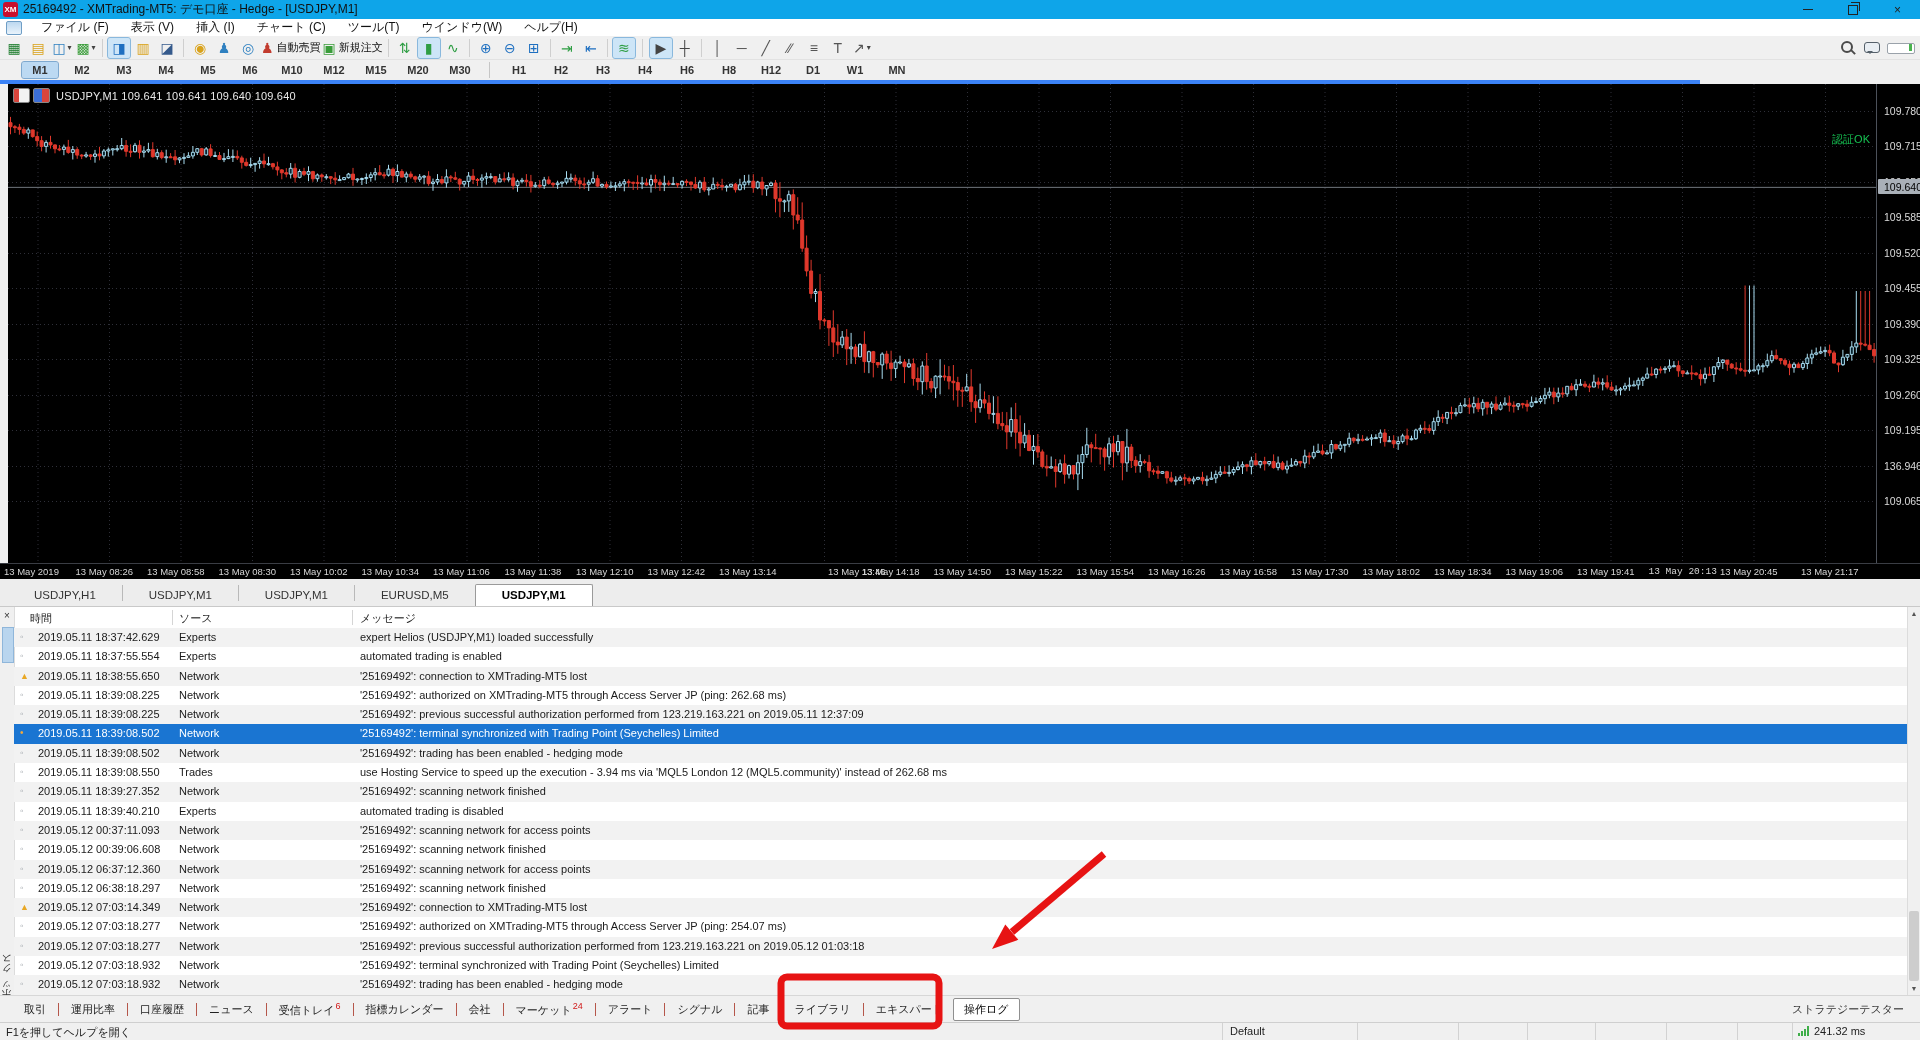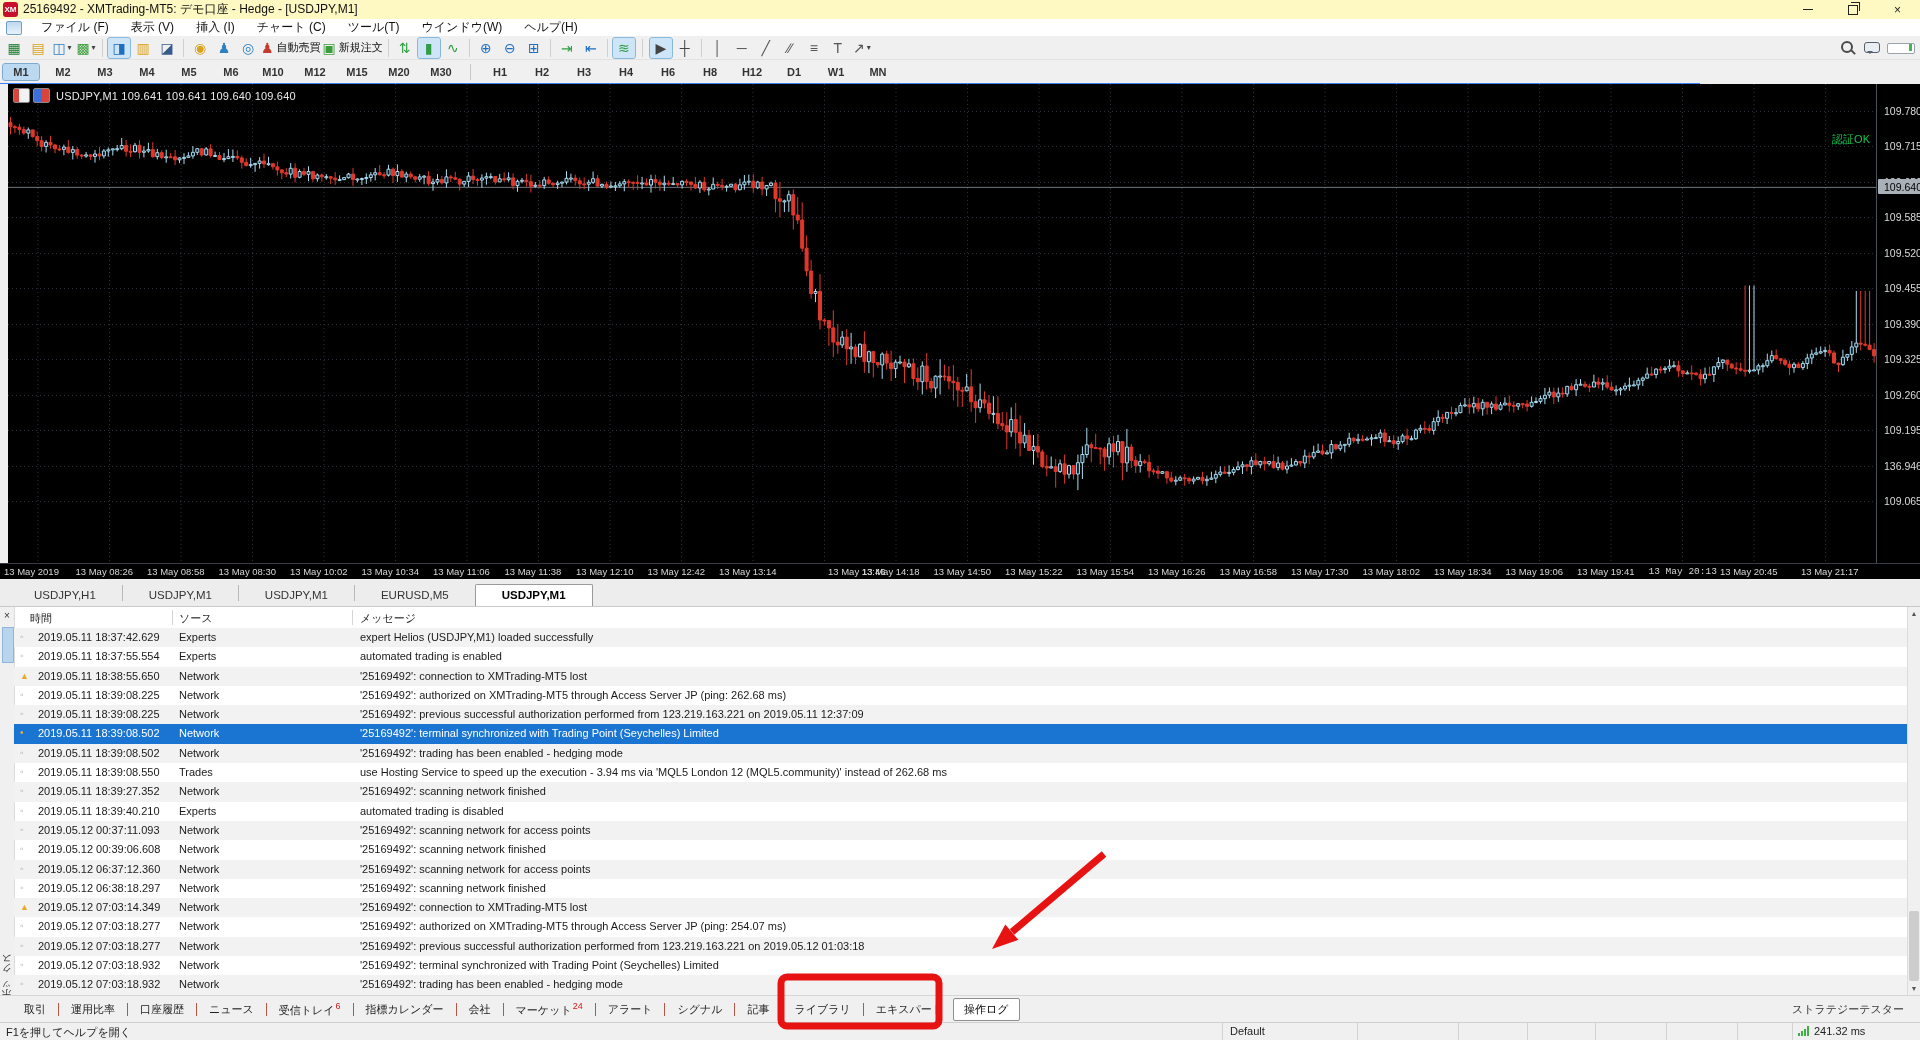--- a/index.html
+++ b/index.html
@@ -1,19 +1,19 @@
 <!DOCTYPE html>
 <html><head>
 <meta charset="utf-8">
 <style>
   html,body{margin:0;padding:0;}
   .app{position:relative;width:1920px;height:1040px;overflow:hidden;background:#f0f0f0;
        font-family:"Liberation Sans","DejaVu Sans",sans-serif;color:#111;}
   
-  .titlebar{position:absolute;left:0;top:0;width:1920px;height:19px;background:#fef9c3;
+  .titlebar{position:absolute;left:0;top:0;width:1920px;height:19px;background:#0ea5e9;
             display:flex;align-items:center;font-size:12px;}
   .appicon{width:15px;height:15px;margin:0 5px 0 3px;background:#c8102e;border-radius:3px;color:#fff;
            font-size:8px;font-weight:bold;display:flex;align-items:center;justify-content:center;}
   .wctrls{margin-left:auto;display:flex;height:100%;}
   .wc{width:45px;height:100%;display:flex;align-items:center;justify-content:center;font-size:12px;color:#222;}
   .wc .ming{display:block;width:10px;height:1px;background:#222;}
   .wc .restg{display:block;width:8px;height:8px;border:1px solid #222;position:relative;}
   .wc .restg:before{content:"";position:absolute;left:2px;top:-4px;width:8px;height:8px;border:1px solid #222;border-left:none;border-bottom:none;}
   
   .menubar{position:absolute;left:0;top:19px;width:1920px;height:17px;background:#ffffff;display:flex;
@@ -37,21 +37,21 @@
   .mag:before{content:"";width:8px;height:8px;border:2px solid #4a4a4a;border-radius:50%;position:absolute;left:4px;top:3px;}
   .mag:after{content:"";width:6px;height:2px;background:#4a4a4a;position:absolute;left:13px;top:13px;transform:rotate(45deg);}
   .chatshape{position:relative;width:22px;}
   .chatshape:before{content:"";position:absolute;left:3px;top:4px;width:14px;height:9px;border:1px solid #55606a;border-radius:3px;background:#e9eef3;}
   .chatshape:after{content:"";position:absolute;left:6px;top:13px;border:3px solid transparent;border-top-color:#55606a;}
   .battshape{position:relative;width:34px;}
   .battshape:before{content:"";position:absolute;left:2px;top:5px;width:26px;height:9px;border:1px solid #9aa2aa;border-radius:2px;background:#fff;}
   .battshape:after{content:"";position:absolute;left:24px;top:6px;width:3px;height:7px;background:#49b34f;}
   
   .tfbar{position:absolute;left:0;top:60px;width:1700px;height:24px;background:#f0f0f0;display:flex;
-         align-items:center;padding-left:0;box-sizing:border-box;border-bottom:1px solid #3b82f6;}
+         align-items:center;padding-left:19px;box-sizing:border-box;border-bottom:4px solid #3b82f6;}
   .tf{min-width:24px;padding:2px 6px;font-size:11px;font-weight:bold;color:#333;text-align:center;border-radius:2px;margin:0 3px;}
   .tf.active{background:#bcd9f2;outline:1px solid #7fa9cf;}
   .tfsep{width:1px;height:16px;background:#c6c6c6;margin:0 8px;}
   
   .chartwrap{position:absolute;left:8px;top:84px;width:1920px;height:479px;background:#000;}
   .plot{position:absolute;left:0;top:0;width:1868px;height:479px;}
   .chead{position:absolute;left:5px;top:4px;display:flex;align-items:center;z-index:5;}
   .chicon1{width:15px;height:13px;background:linear-gradient(90deg,#d8453c 35%,#f2f2f2 35%);border:1px solid #888;border-radius:2px;margin-right:3px;}
   .chicon2{width:15px;height:13px;background:linear-gradient(90deg,#3c6fd8 55%,#d8453c 55%);border:1px solid #888;border-radius:2px;margin-right:6px;}
   .cheadtxt{font-size:11px;color:#e9e9e9;letter-spacing:.2px;}

